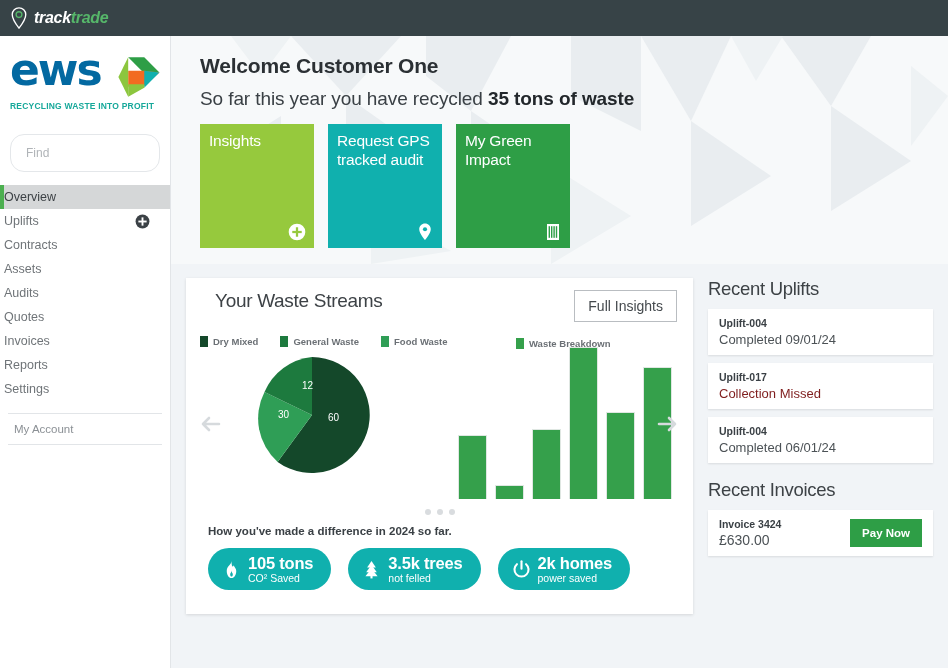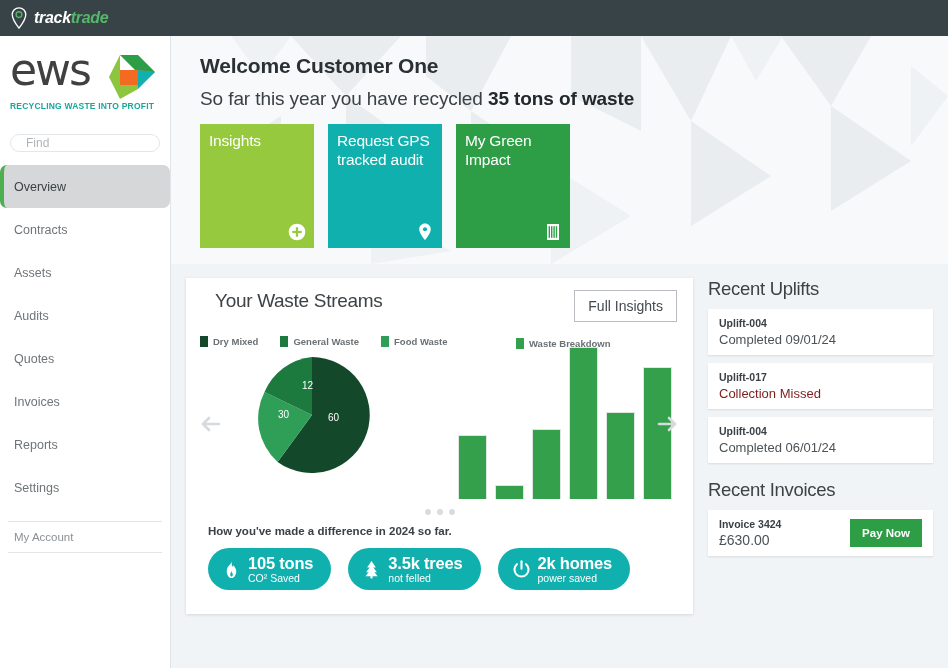--- a/index.html
+++ b/index.html
@@ -25,53 +25,51 @@
 
   
   #sidebar {
     position: absolute; top: 36px; left: 0;
     width: 171px; height: 632px;
     background: #ffffff;
     border-right: 1px solid #e2e5e8;
   }
   #logo-area { padding: 14px 10px 4px 10px; height: 90px; position: relative; }
   #logo-row { display: flex; align-items: flex-start; }
-  #ews-word { font-size: 44px; line-height: 40px; font-weight: normal; color: #404040; letter-spacing: -2px; font-family: "DejaVu Sans", sans-serif; }
+  #ews-word { font-size: 44px; line-height: 40px; font-weight: bold; color: #0369a1; letter-spacing: -2px; font-family: "DejaVu Sans", sans-serif; }
   #logo-mark { margin-left: 4px; margin-top: 4px; }
   #ews-tagline { font-size: 8.5px; font-weight: bold; color: #16a89a; letter-spacing: 0.2px; margin-top: 1px; }
 
   #search-wrap {
     margin: 8px 10px 0 10px;
-    height: 18px;
+    height: 38px;
     border: 1px solid #e4e7ea;
     border-radius: 14px;
     display: flex; align-items: center;
     padding: 0 8px;
     background: #fff;
   }
   #search-input {
     border: 0; outline: 0; flex: 1;
     font-size: 12px; color: #555;
     font-family: "Liberation Sans", sans-serif;
     margin-left: 7px; background: transparent;
   }
   #search-input::placeholder { color: #b0b4b8; }
   .caret-dn { width:0;height:0;border-left:4px solid transparent;border-right:4px solid transparent;border-top:5px solid #b8bcc0; }
 
   #navlist { margin-top: 13px; }
   .nav-item {
-    height: 43px;
+    height: 24px;
     display: flex; align-items: center;
-    padding-left: 10px;
     font-size: 12.5px;
     color: #6f7478;
     border-left: 4px solid transparent;
     position: relative;
     cursor: pointer;
-    border-radius: 7px;
   }
   .nav-item.active {
     background: #d5d7d8;
     border-left: 4px solid #4caf50;
     color: #3d4246;
     font-weight: normal;
   }
   .nav-plus { position: absolute; right: 20px; width: 15px; height: 15px; }
   #nav-divider { height: 1px; background: #e2e5e8; margin: 12px 8px 0 8px; }
   #my-account {
@@ -225,20 +223,28 @@
       <circle cx="6.6" cy="6.6" r="4.6" fill="none" stroke="#9aa0a5" stroke-width="1.6"></circle>
       <line x1="10" y1="10" x2="14.4" y2="14.4" stroke="#9aa0a5" stroke-width="1.8" stroke-linecap="round"></line>
     </svg>
     <input id="search-input" type="text" placeholder="Find" style="">
     <div class="caret-dn"></div>
   </div>
 
   <div id="navlist">
     <div class="nav-item active">
       <span>Overview</span>
+    </div>
+    <div class="nav-item">
+      <span>Uplifts</span>
+      <svg class="nav-plus" viewBox="0 0 16 16">
+        <circle cx="8" cy="8" r="7.4" fill="#3b4146"></circle>
+        <rect x="7" y="3.6" width="2" height="8.8" fill="#ffffff"></rect>
+        <rect x="3.6" y="7" width="8.8" height="2" fill="#ffffff"></rect>
+      </svg>
     </div>
     <div class="nav-item">
       <span>Contracts</span>
     </div>
     <div class="nav-item">
       <span>Assets</span>
     </div>
     <div class="nav-item">
       <span>Audits</span>
     </div>

